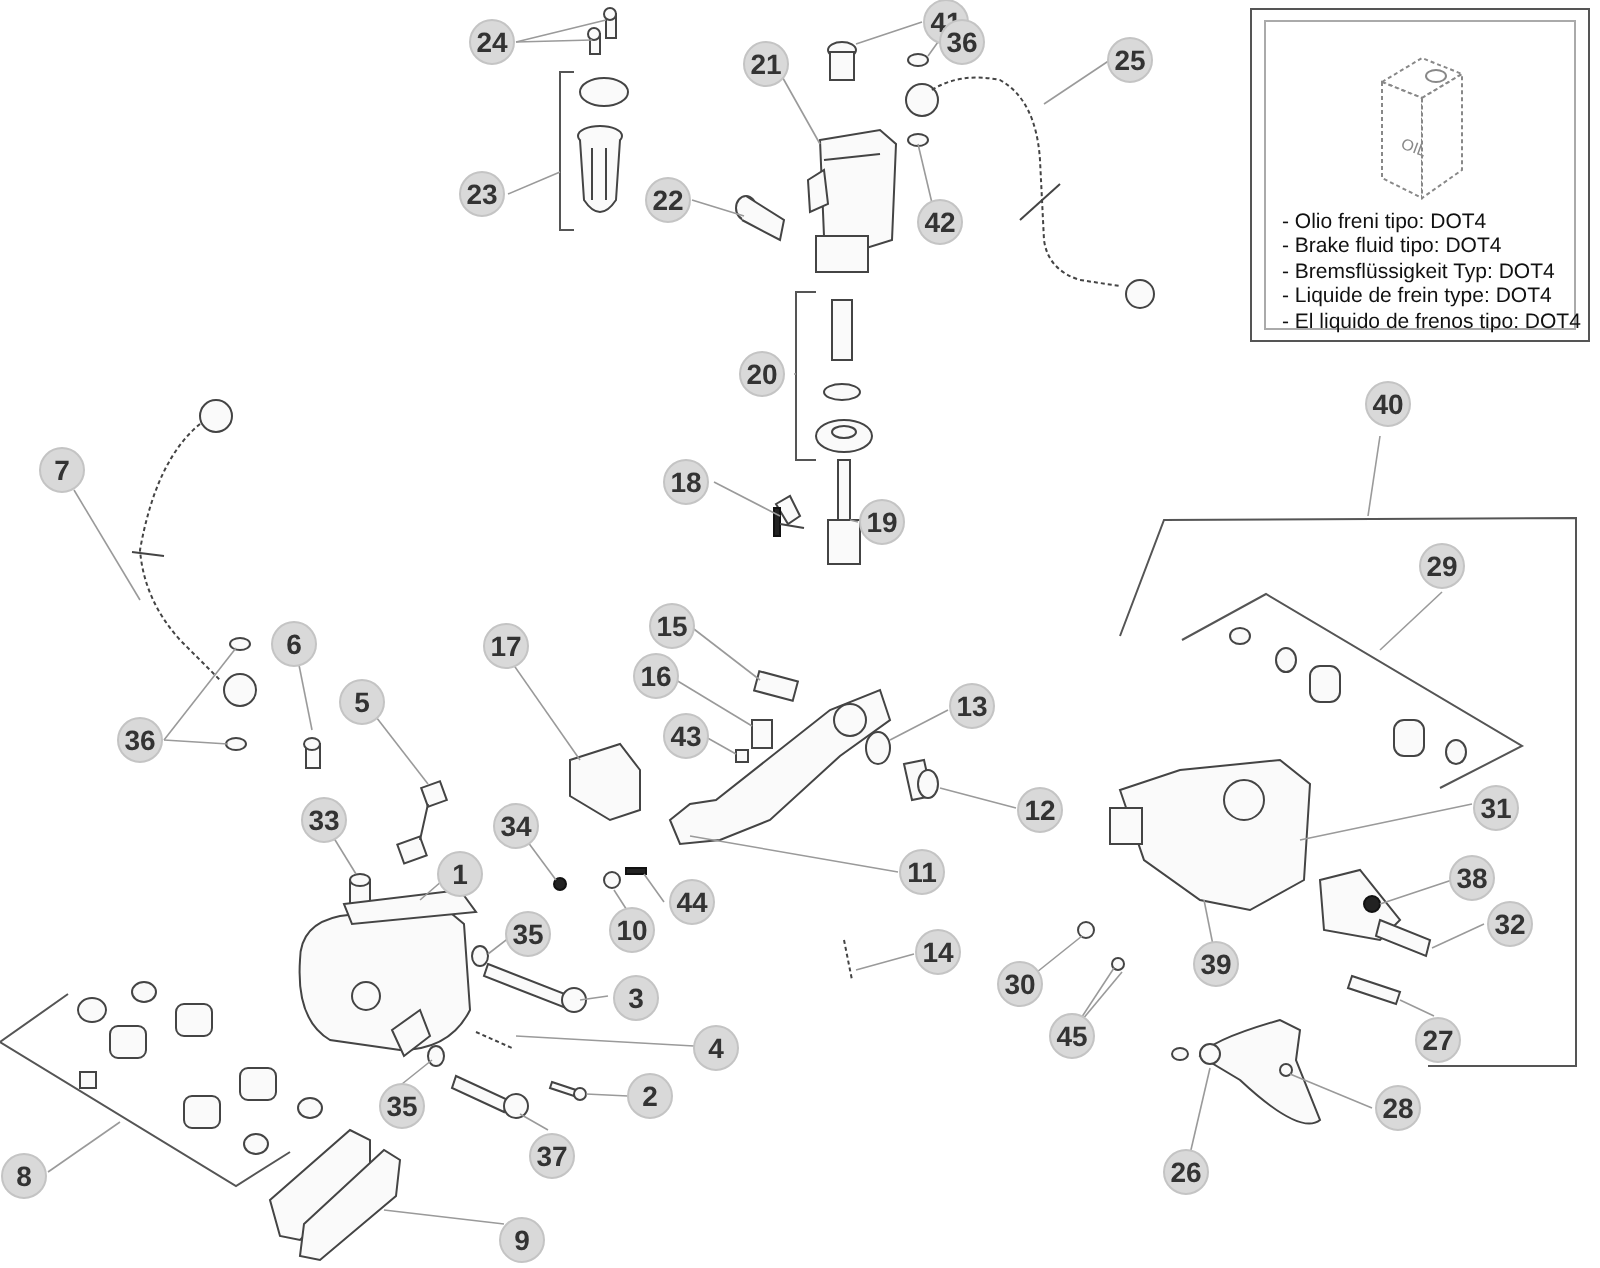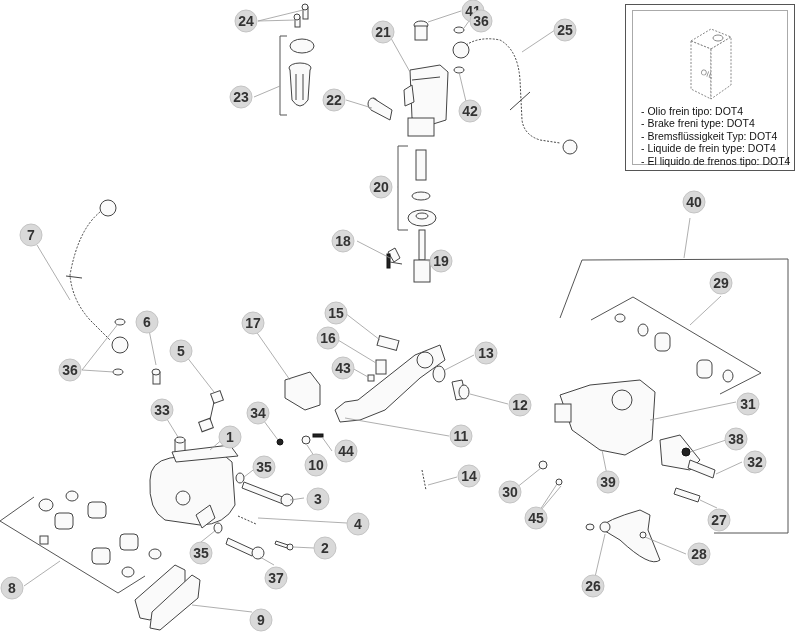--- a/index.html
+++ b/index.html
@@ -471,20 +471,20 @@
 <div id="legend-box">
   <div id="legend-inner">
     <svg id="oil-can" viewBox="0 0 90 88">
       <path d="M28,22 L48,10 L68,18 L48,30 Z" fill="#fff" stroke="#888" stroke-dasharray="2 1.5"></path>
       <path d="M28,22 L28,70 L48,80 L48,30 Z" fill="#fff" stroke="#888" stroke-dasharray="2 1.5"></path>
       <path d="M48,30 L68,18 L68,66 L48,80 Z" fill="#fff" stroke="#888" stroke-dasharray="2 1.5"></path>
       <ellipse cx="55" cy="19" rx="5" ry="3" fill="none" stroke="#888"></ellipse>
       <text x="37" y="55" font-size="8" fill="#888" font-family="Liberation Sans, sans-serif" transform="rotate(20 37 55)">OIL</text>
     </svg>
     <div id="legend-lines">
-      <div>- Olio frein tipo: DOT4</div>
-      <div>- Brake freni type: DOT4</div>
+      <div>- Olio freni tipo: DOT4</div>
+      <div>- Brake fluid tipo: DOT4</div>
       <div>- Bremsflüssigkeit Typ: DOT4</div>
       <div>- Liquide de frein type: DOT4</div>
       <div>- El liquido de frenos tipo: DOT4</div>
     </div>
   </div>
 </div>
 
 </body></html>

